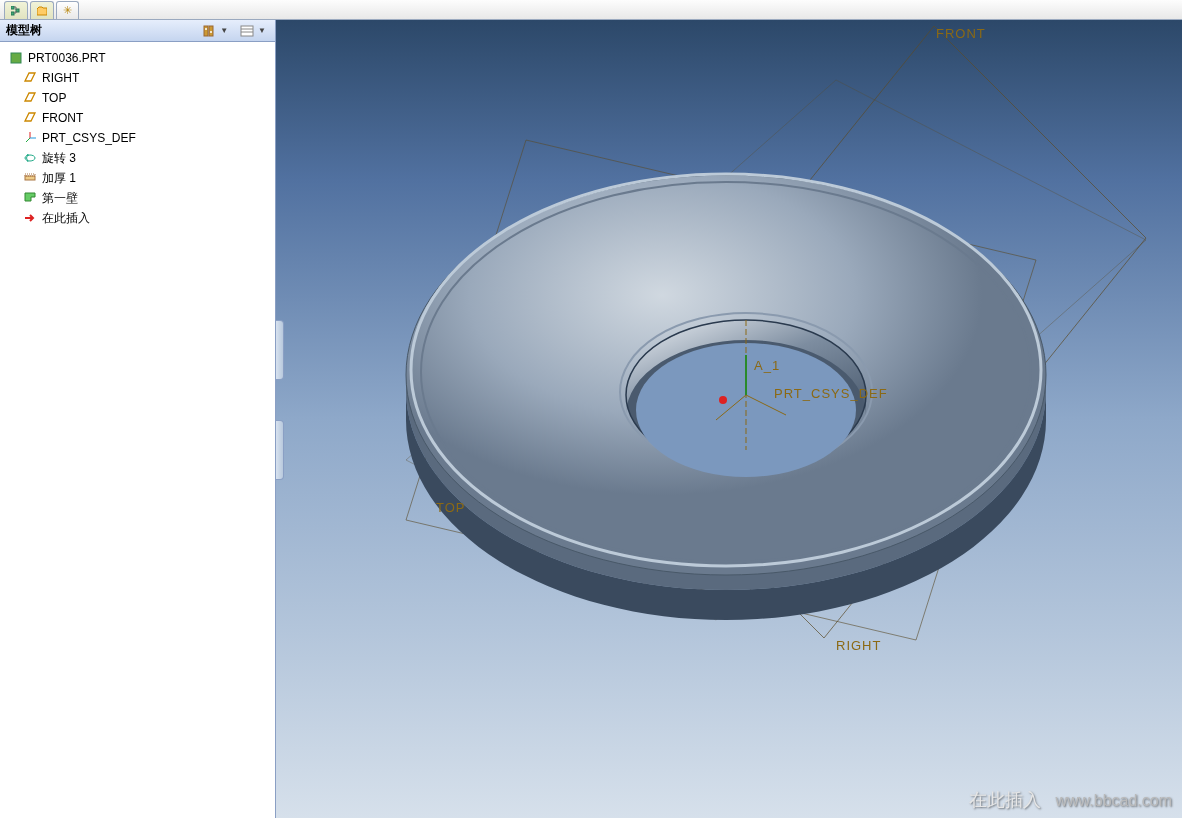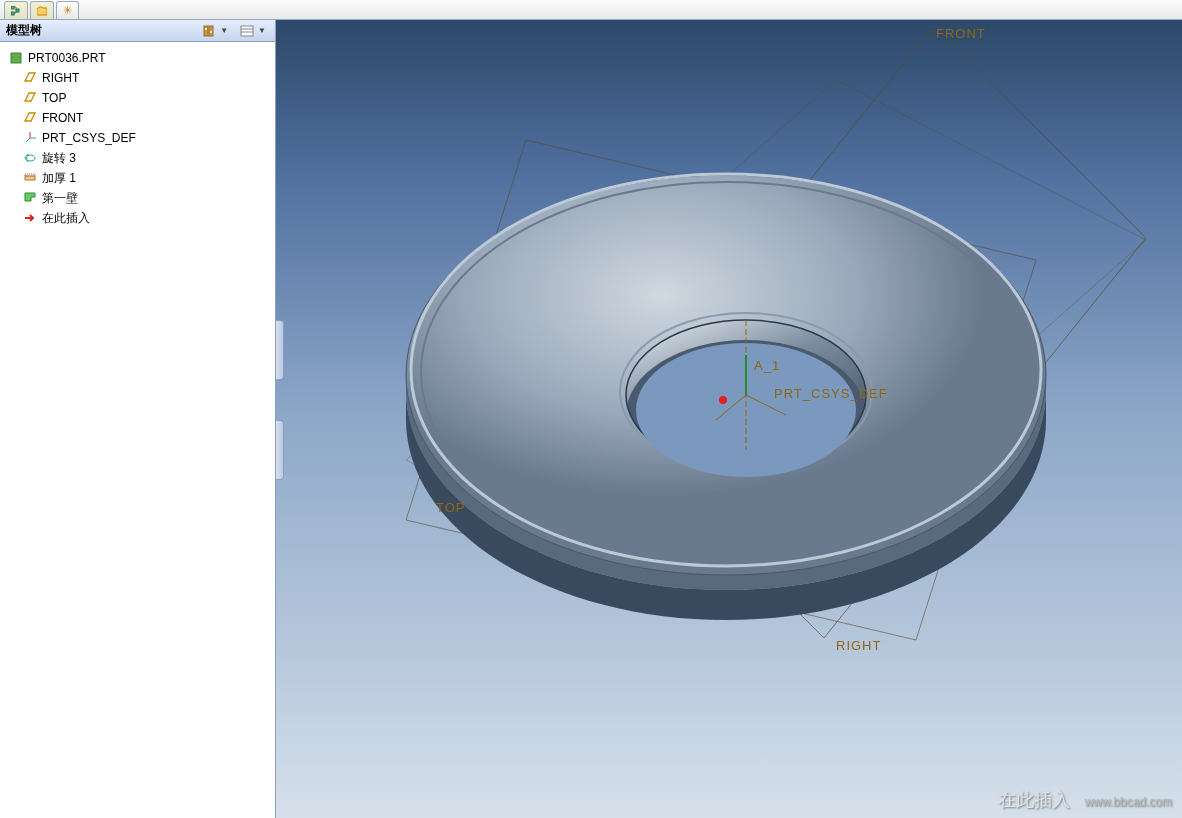--- a/index.html
+++ b/index.html
@@ -15,21 +15,21 @@
 .tool-btn { display:flex; align-items:center; padding:1px 3px; border-radius:2px; cursor:pointer; }
 .tree { padding:6px 4px; flex:1; overflow:auto; }
 .tree-item { display:flex; align-items:center; height:20px; padding-left:4px; cursor:pointer; white-space:nowrap; }
 .tree-item.child { padding-left:18px; }
 .tree-icon { width:16px; height:16px; display:flex; align-items:center; justify-content:center; margin-right:4px; flex-shrink:0; }
 .viewport { flex:1; position:relative; background:linear-gradient(180deg,#2c4869 0%,#5171a0 20%,#8ea8c9 50%,#b8c9dd 80%,#d6e0eb 100%); overflow:hidden; }
 .viewport svg { position:absolute; top:0; left:0; }
 .datum-label { font-family:Arial,sans-serif; font-size:13px; fill:#8b6914; font-weight:normal; letter-spacing:1px; }
 .csys-label { font-family:Arial,sans-serif; font-size:13px; fill:#8b6914; letter-spacing:1px; }
 .watermark { position:absolute; right:10px; bottom:6px; color:#e6e6e6; font-size:18px; font-family:SimSun,serif; text-shadow:1px 1px 2px rgba(0,0,0,.5); }
-.watermark .url { color:#bababa; font-family:Arial; font-size:12px; margin-left:10px; }
+.watermark .url { color:#bababa; font-family:Arial; font-size:16px; margin-left:10px; }
 .collapse-handle { position:absolute; left:0; top:300px; width:8px; height:60px; background:linear-gradient(90deg,#d8e2ef,#b8c9dd); border:1px solid #8a9fc4; border-left:none; border-radius:0 4px 4px 0; cursor:pointer; }
 .collapse-handle2 { position:absolute; left:0; top:400px; width:8px; height:60px; background:linear-gradient(90deg,#d8e2ef,#b8c9dd); border:1px solid #8a9fc4; border-left:none; border-radius:0 4px 4px 0; cursor:pointer; }
 .drop-arrow { font-size:8px; color:#444; margin-left:2px; }
 </style>
 </head>
 <body>
 
 <div class="tabs-row">
   <div class="tab">
       <svg class="tab-icon" viewBox="0 0 10 10">

